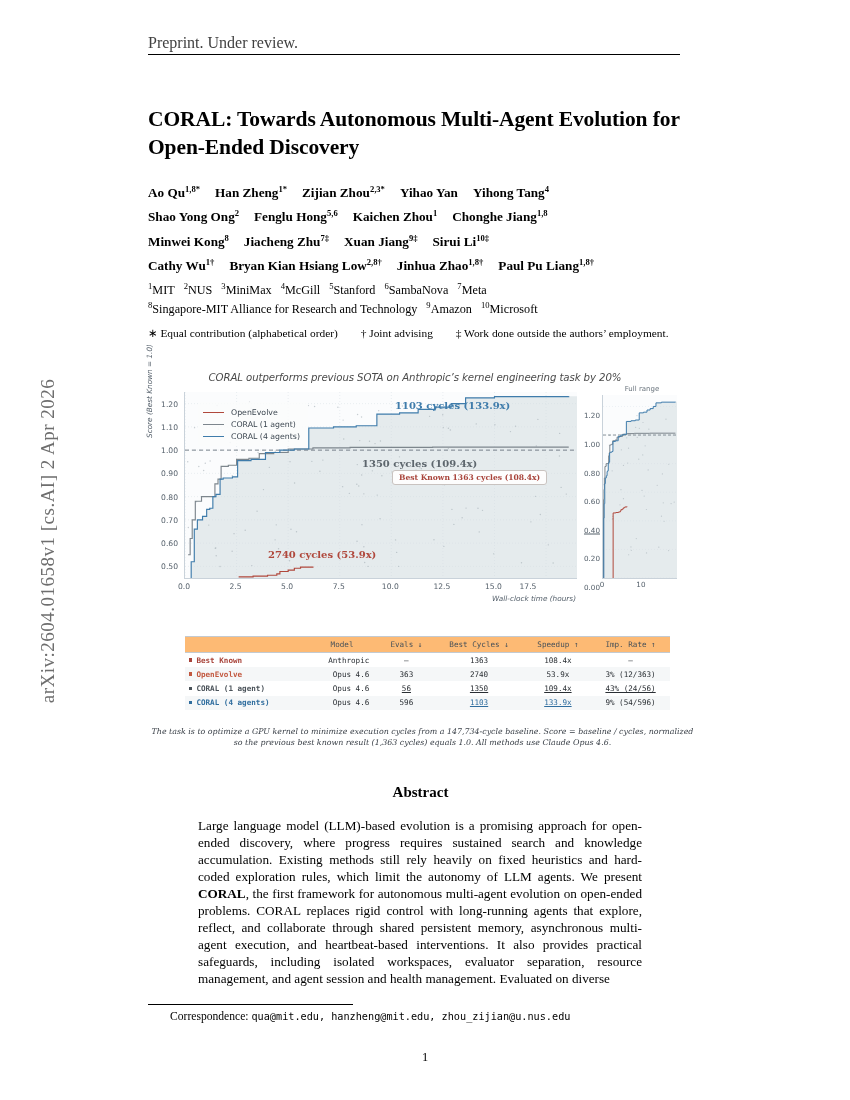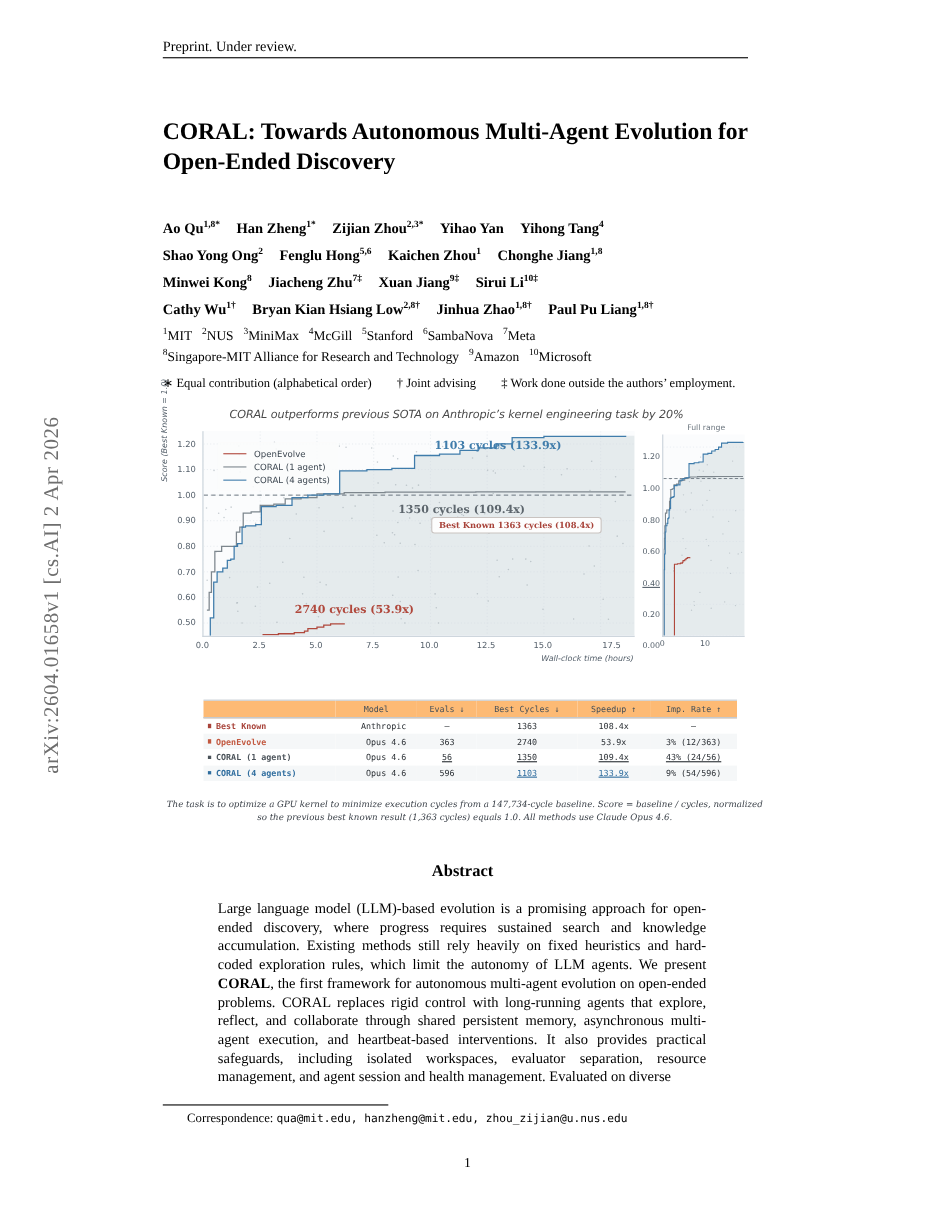--- a/index.html
+++ b/index.html
@@ -15,32 +15,32 @@
     position:absolute;left:-212px;top:530px;
     width:520px;text-align:center;
     transform:rotate(-90deg);
     font-family:"Liberation Serif", serif;
     font-size:19px;letter-spacing:.5px;color:#6e6e6e;
     white-space:nowrap;
   }
 
   
   .hdr{position:absolute;left:148px;top:34px;width:532px;}
-  .hdr .run{font-size:13px;color:#000000;padding-bottom:2px;}
+  .hdr .run{font-size:16px;color:#404040;padding-bottom:2px;}
   .hdr .rule{border-bottom:1.6px solid #000;width:532px;}
 
   
   .title{
     position:absolute;left:148px;top:106px;width:545px;
     font-size:21.5px;font-weight:bold;line-height:1.28;
     letter-spacing:-0.1px;
   }
 
   
-  .authors{position:absolute;left:148px;top:200px;width:545px;}
+  .authors{position:absolute;left:148px;top:185px;width:545px;}
   .authors .arow{
     font-size:13.2px;font-weight:bold;line-height:1;
     margin-bottom:9.5px;white-space:nowrap;
   }
   .authors .arow span.nm{margin-right:15px;}
   .authors .arow span.nm:last-child{margin-right:0;}
   sup{font-size:8.6px;font-weight:normal;vertical-align:super;letter-spacing:0;}
   .arow sup{font-weight:bold;}
 
   .affil{font-size:12.2px;line-height:1.32;margin-top:2px;}
@@ -386,21 +386,21 @@
         <div class="ann" id="ann-oe" style="left:118px;top:163px;color:#b0483c;">2740 cycles (53.9x)</div>
 
         <div class="xticks" id="main-xticks">
             <div class="xtick" style="left: 0px;">0.0</div>
             <div class="xtick" style="left: 51.5789px;">2.5</div>
             <div class="xtick" style="left: 103.158px;">5.0</div>
             <div class="xtick" style="left: 154.737px;">7.5</div>
             <div class="xtick" style="left: 206.316px;">10.0</div>
             <div class="xtick" style="left: 257.895px;">12.5</div>
             <div class="xtick" style="left: 309.474px;">15.0</div>
-            <div class="xtick" style="left: 372px;">17.5</div>
+            <div class="xtick" style="left: 344px;">17.5</div>
           </div>
         <div class="xlab">Wall-clock time (hours)</div>
       </div>
 
       <div class="inset-panel">
         <div class="inset-title">Full range</div>
         <div class="inset-yticks" id="inset-yticks">
             <div class="inset-yt" style="top: 192px;">0.00</div>
             <div class="inset-yt" style="top: 163.406px;">0.20</div>
             <div class="inset-yt" style="top: 134.812px; text-decoration: underline;">0.40</div>

